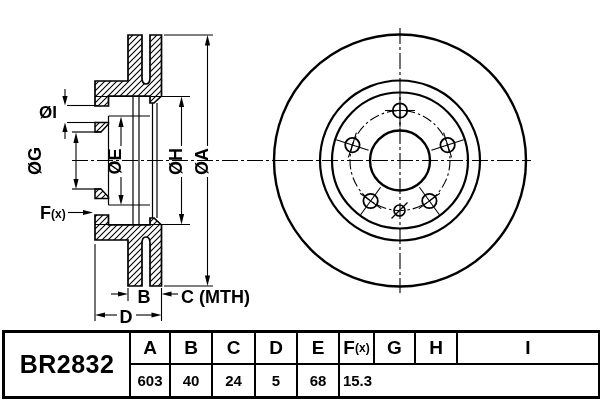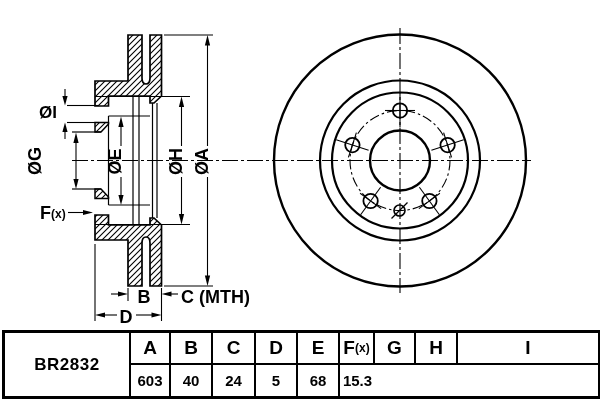--- a/index.html
+++ b/index.html
@@ -4,21 +4,21 @@
 <style>
   html,body{margin:0;padding:0;width:600px;height:400px;background:#fff;overflow:hidden;
             font-family:"Liberation Sans", sans-serif;}
   #stage{position:relative;width:600px;height:400px;background:#fff;}
   #drawing{position:absolute;left:0;top:0;}
   
   #spec-table{position:absolute;left:2px;top:330px;width:593px;height:63px;
               border:3px solid #000;display:flex;background:#fff;}
   #part-cell{width:124px;flex:0 0 124px;border-right:2px solid #000;
              display:flex;align-items:center;justify-content:center;
-             font-weight:bold;font-size:17px;letter-spacing:0.5px;}
+             font-weight:bold;font-size:25px;letter-spacing:0.5px;}
   #grid{flex:1;display:grid;
         grid-template-columns:40px 42px 43px 42px 42px 35px 41px 42px 1fr;
         grid-template-rows:1fr 1fr;}
   .hcell,.vcell{display:flex;align-items:center;justify-content:center;
                 border-right:2px solid #000;font-weight:bold;background:#fff;}
   .hcell{font-size:19px;border-bottom:2px solid #000;}
   .vcell{font-size:15px;}
   .hcell:nth-child(9),.vcell:last-child{border-right:none;}
   .sub{font-size:12px;font-weight:bold;}
   svg text{font-family:"Liberation Sans", sans-serif;font-weight:bold;fill:#000;}

